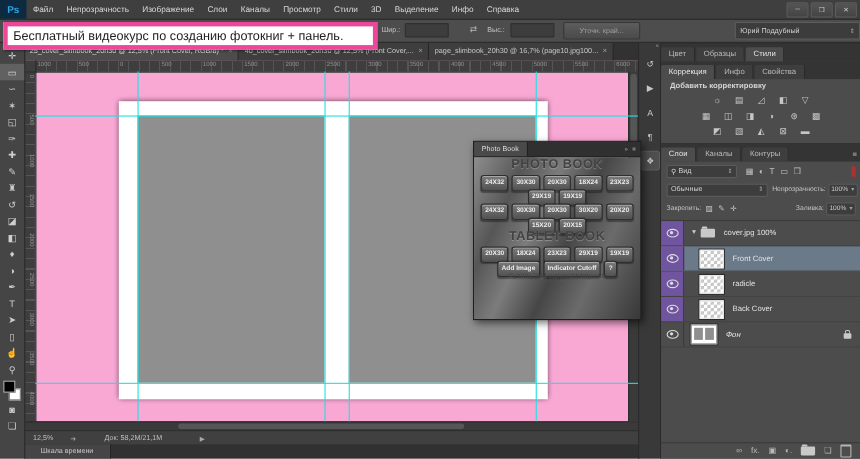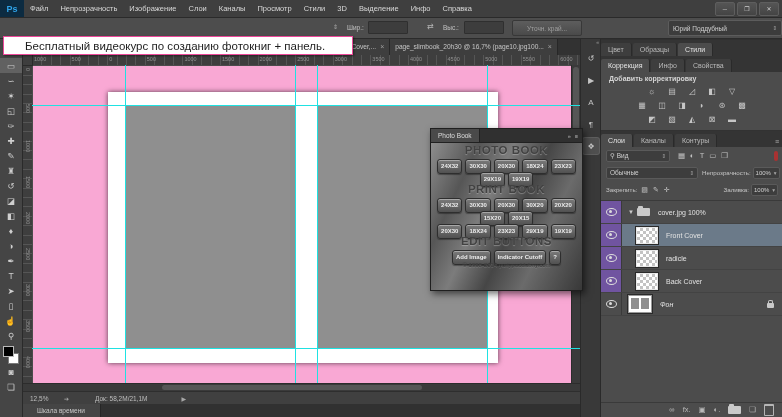--- a/index.html
+++ b/index.html
@@ -17,21 +17,21 @@
   .ob-input{position:absolute;top:4px;width:38px;height:11px;background:#3d3d3d;border:1px solid #2f2f2f;border-radius:1px}
   #ob-style-arrow{position:absolute;left:333px;top:6px;font-size:6px;color:#aaa}
   #ob-width-label{left:347px}
   #ob-width-input{left:368px}
   #ob-swap{position:absolute;left:427px;top:5px;font-size:8px;color:#b5b5b5}
   #ob-height-label{left:443px}
   #ob-height-input{left:464px}
   #ob-refine{position:absolute;left:512px;top:3px;width:68px;height:14px;background:linear-gradient(#5d5d5d,#4a4a4a);border:1px solid #383838;border-radius:2px;font-size:6.5px;color:#9f9f9f;display:flex;align-items:center;justify-content:center}
   #ob-workspace{position:absolute;left:668px;top:3px;width:104px;height:14px;background:#3c3c3c;border:1px solid #5c5c5c;border-radius:2px;display:flex;align-items:center;justify-content:space-between;padding:0 4px;font-size:6.5px;color:#cfcfcf}
   
-  #tooltip{position:absolute;left:3px;top:36px;width:327px;height:17px;background:#fff;border:1px solid #ec4899;box-shadow:1px 1px 2px rgba(0,0,0,.45);z-index:40;display:flex;align-items:center;padding-left:21px;font-size:11.5px;color:#1e1e1e;white-space:nowrap}
+  #tooltip{position:absolute;left:3px;top:20px;width:327px;height:17px;background:#fff;border:4px solid #ec4899;box-shadow:1px 1px 2px rgba(0,0,0,.45);z-index:40;display:flex;align-items:center;padding-left:5px;font-size:11.5px;color:#1e1e1e;white-space:nowrap}
   
   #toolbar{position:absolute;left:0;top:38px;width:22px;height:379px;background:#454545;border-right:1px solid #2a2a2a;display:flex;flex-direction:column;align-items:center;z-index:5}
   .grip{height:5px;font-size:4px;color:#6d6d6d;line-height:5px}
   .tool{width:22px;height:15px;flex:none;display:flex;align-items:center;justify-content:center;font-size:8.5px;color:#cfcfcf}
   .tool.active{background:#616161}
   #swatches{position:relative;width:16px;height:18px;margin-top:3px;flex:none}
   #fg-swatch{position:absolute;left:0;top:0;width:9px;height:9px;background:#000;border:1px solid #b9b9b9;z-index:2}
   #bg-swatch{position:absolute;right:0;bottom:0;width:9px;height:9px;background:#fff;border:1px solid #7a7a7a}
   
   #tabbar{position:absolute;left:22px;top:38px;width:558px;height:17px;background:#323232;display:flex;z-index:4;overflow:hidden}
@@ -286,25 +286,24 @@
       <span id="pb-tab">Photo Book</span>
       <span class="pb-titleicons">
         <span>»</span>
         <span>≡</span>
       </span>
     </div>
     <div id="pb-body">
       <div class="pb-sec-title">PHOTO BOOK</div>
       <div class="pb-row"><span class="pbbtn">24X32</span><span class="pbbtn">30X30</span><span class="pbbtn">20X30</span><span class="pbbtn">18X24</span><span class="pbbtn">23X23</span></div>
       <div class="pb-row"><span class="pbbtn">29X19</span><span class="pbbtn">19X19</span></div>
-      <div class="pb-sec-title">PRINT BOOK</div>
       <div class="pb-row"><span class="pbbtn">24X32</span><span class="pbbtn">30X30</span><span class="pbbtn">20X30</span><span class="pbbtn">30X20</span><span class="pbbtn">20X20</span></div>
       <div class="pb-row"><span class="pbbtn">15X20</span><span class="pbbtn">20X15</span></div>
+      <div class="pb-sec-title">TABLET BOOK</div>
       <div class="pb-row"><span class="pbbtn">20X30</span><span class="pbbtn">18X24</span><span class="pbbtn">23X23</span><span class="pbbtn">29X19</span><span class="pbbtn">19X19</span></div>
-      <div class="pb-sec-title">EDIT BUTTONS</div>
       <div class="pb-row"><span class="pbbtn">Add Image</span><span class="pbbtn">Indicator Cutoff</span><span class="pbbtn">?</span></div>
       <div id="pb-copyright">© 1998-2014 yuriypoddubny.com</div>
     </div>
   </div>
 
   <div id="dockstrip">
     <span class="dock-expand">«</span>
     <div style="display:flex;flex-direction:column;align-items:center">
 
     <span class="dockic">↺</span>

